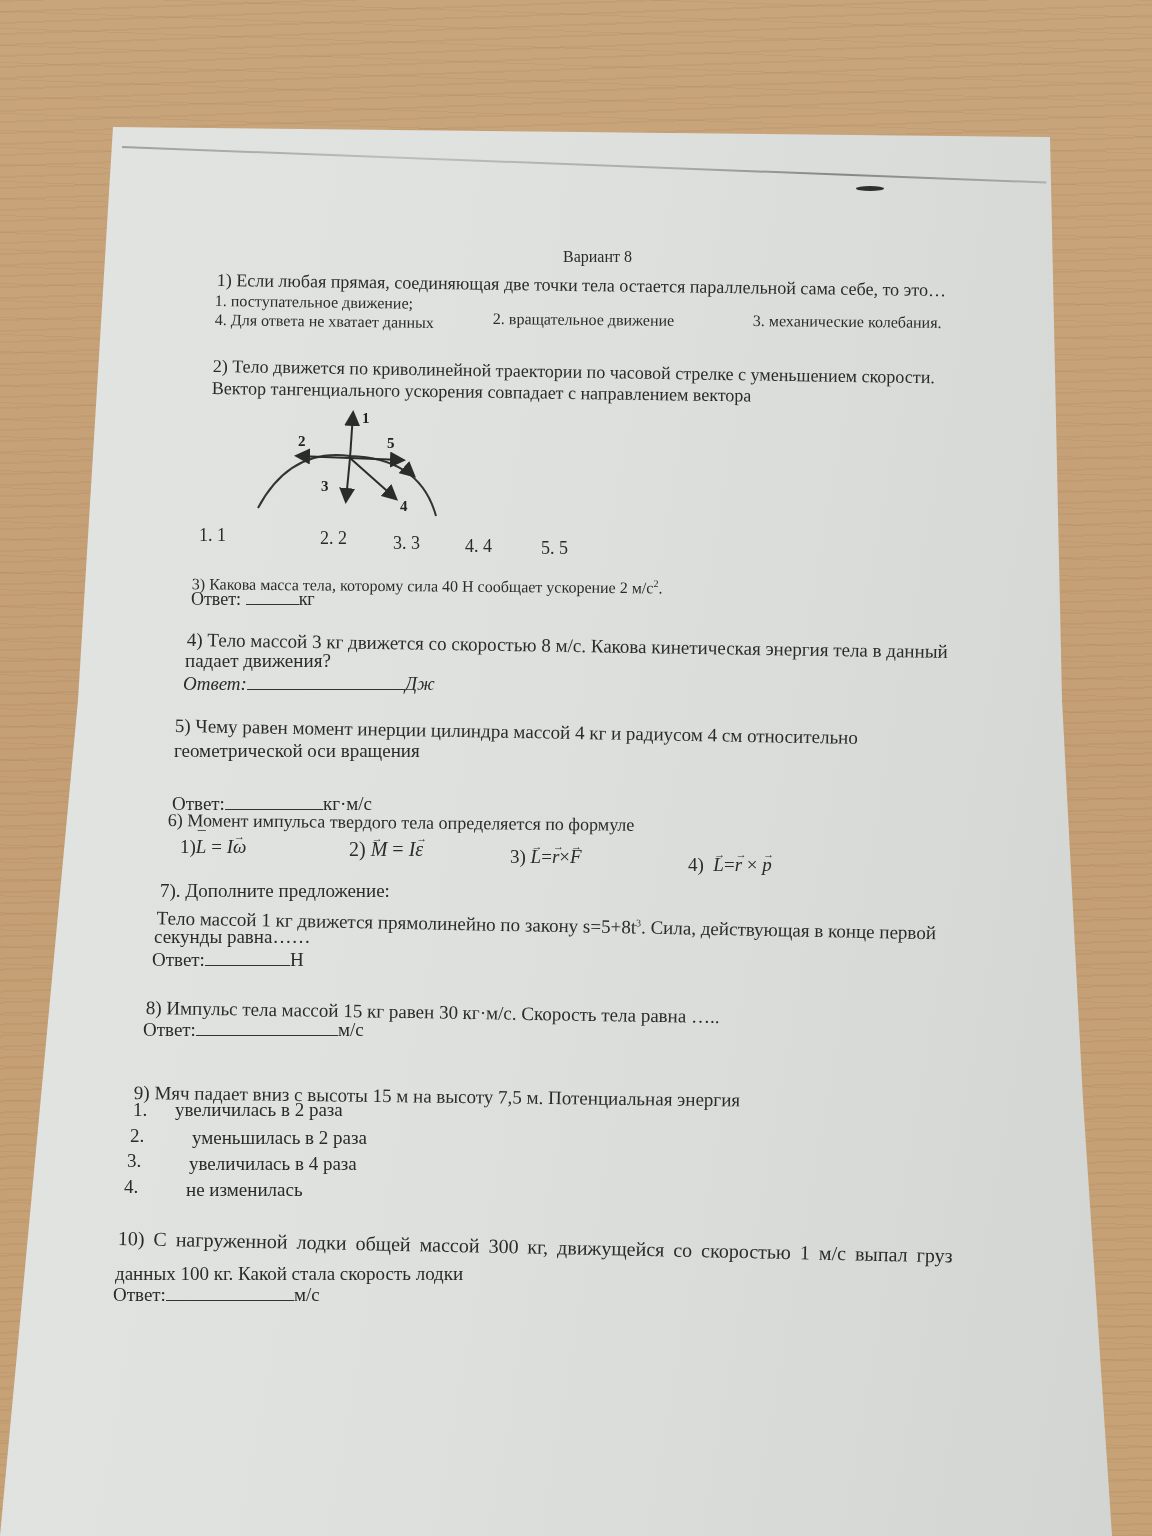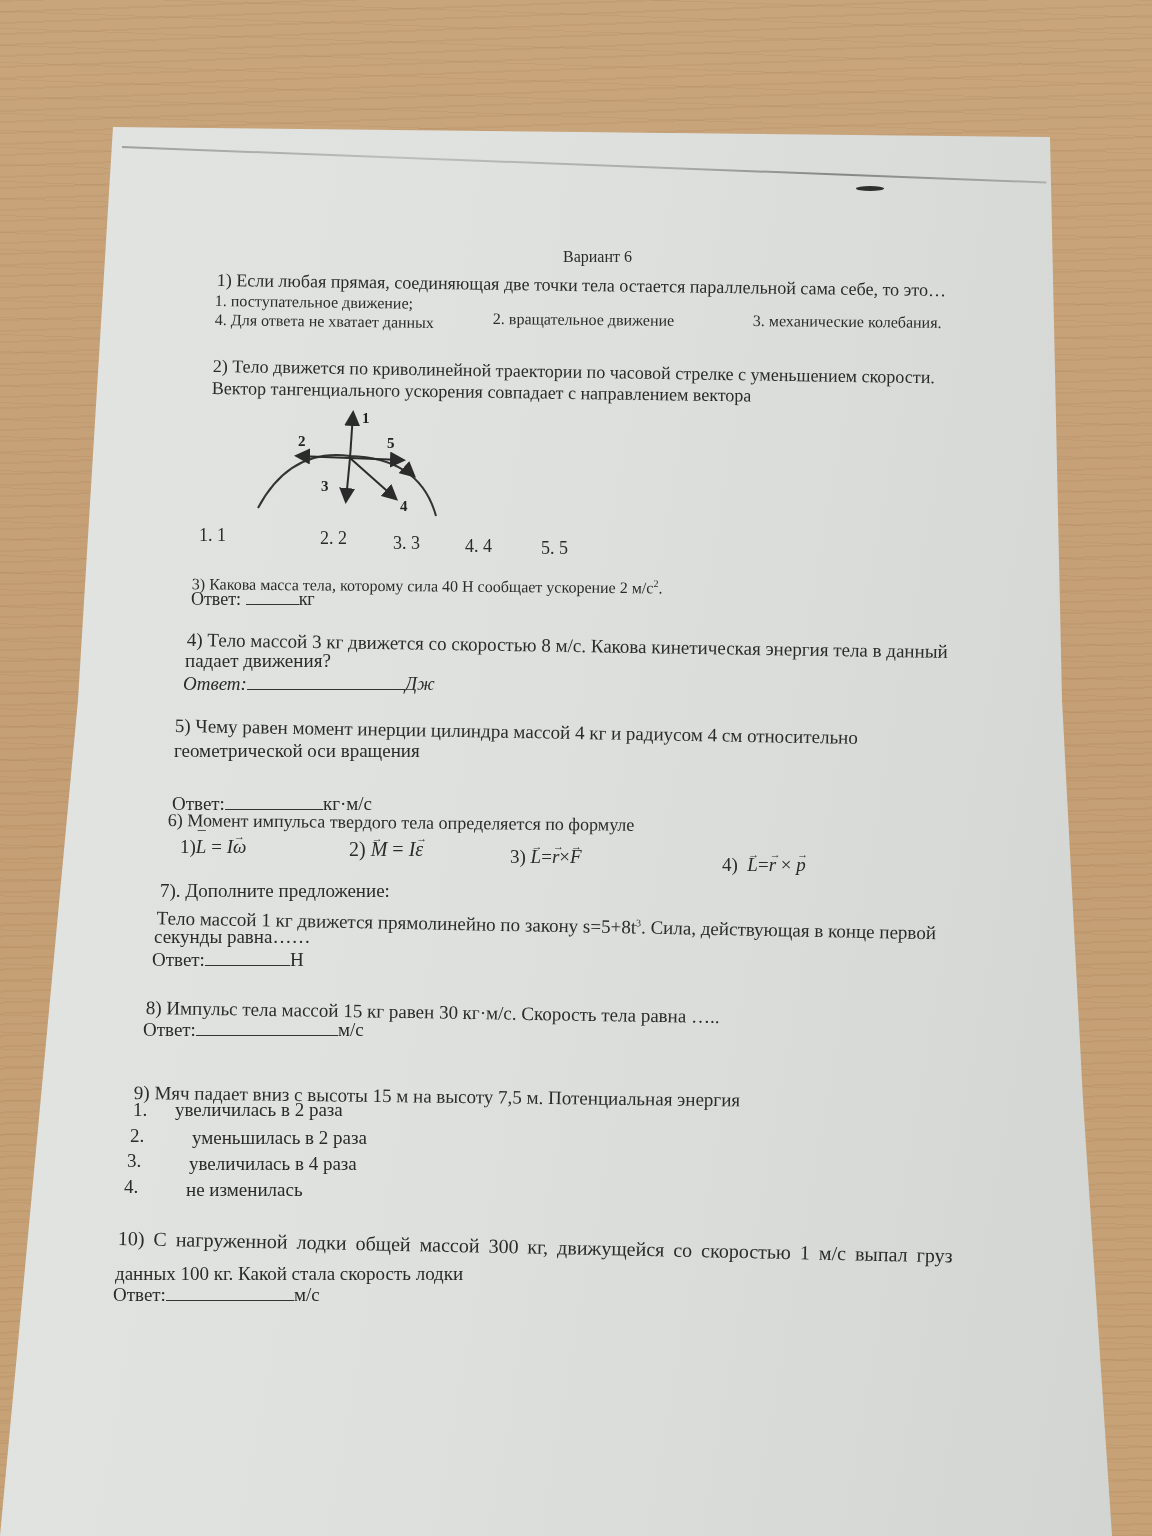--- a/index.html
+++ b/index.html
@@ -41,21 +41,21 @@
     .bar { position: relative; display: inline-block; font-style: italic; }
     sup { font-size: 10px; }
   </style>
 </head>
 <body>
 
 <div class="paper"></div>
 <div class="fold"></div>
 <div class="fold-mark"></div>
 
-<div class="t title" style="left:563px; top:247px;">Вариант 6</div>
+<div class="t title" style="left:563px; top:247px;">Вариант 8</div>
 
 <div class="t md" style="left:217px; top:270px; transform:rotate(0.8deg);">
   <span>1)</span>
   <span>Если любая прямая, соединяющая две точки тела остается параллельной сама себе, то это…</span>
 </div>
 <div class="t sm" style="left:215px; top:291px; transform:rotate(0.8deg);">1.  поступательное движение;</div>
 <div class="t sm" style="left:493px; top:309px; transform:rotate(0.6deg);">2.  вращательное движение</div>
 <div class="t sm" style="left:753px; top:311px; transform:rotate(0.6deg);">3. механические колебания.</div>
 <div class="t sm" style="left:215px; top:310px; transform:rotate(0.8deg);">4. Для ответа не хватает данных</div>
 
@@ -124,21 +124,21 @@
 </div>
 <div class="t lg" style="left:180px; top:837px;">
   <span>1)</span><span class="bar">L</span> <span>=</span> <span class="mi">I</span><span class="vec">ω</span>
 </div>
 <div class="t xl" style="left:312px; top:839px;margin-left:37px;">
   <span>2)</span> <span class="vec">M</span> <span>=</span> <span class="mi">I</span><span class="vec">ε</span>
 </div>
 <div class="t lg" style="left:510px; top:847px;">
   <span>3)</span> <span class="vec">L</span><span>=</span><span class="vec">r</span><span>×</span><span class="vec">F</span>
 </div>
-<div class="t lg" style="left:688px; top:855px;margin-left:34px;">
+<div class="t lg" style="left:688px; top:855px;">
   <span>4)</span>&nbsp; <span class="vec">L</span><span>=</span><span class="vec">r</span> <span>×</span> <span class="vec">p</span>
 </div>
 
 <div class="t lg" style="left:160px; top:881px;">
   <span>7).</span>
   <span>Дополните предложение:</span>
 </div>
 <div class="t lg" style="left:157px; top:904px; transform:rotate(1.1deg);">
   <span>Тело массой 1 кг движется прямолинейно по закону s=5+8t</span><sup>3</sup><span>. Сила, действующая в конце первой</span>
 </div>

